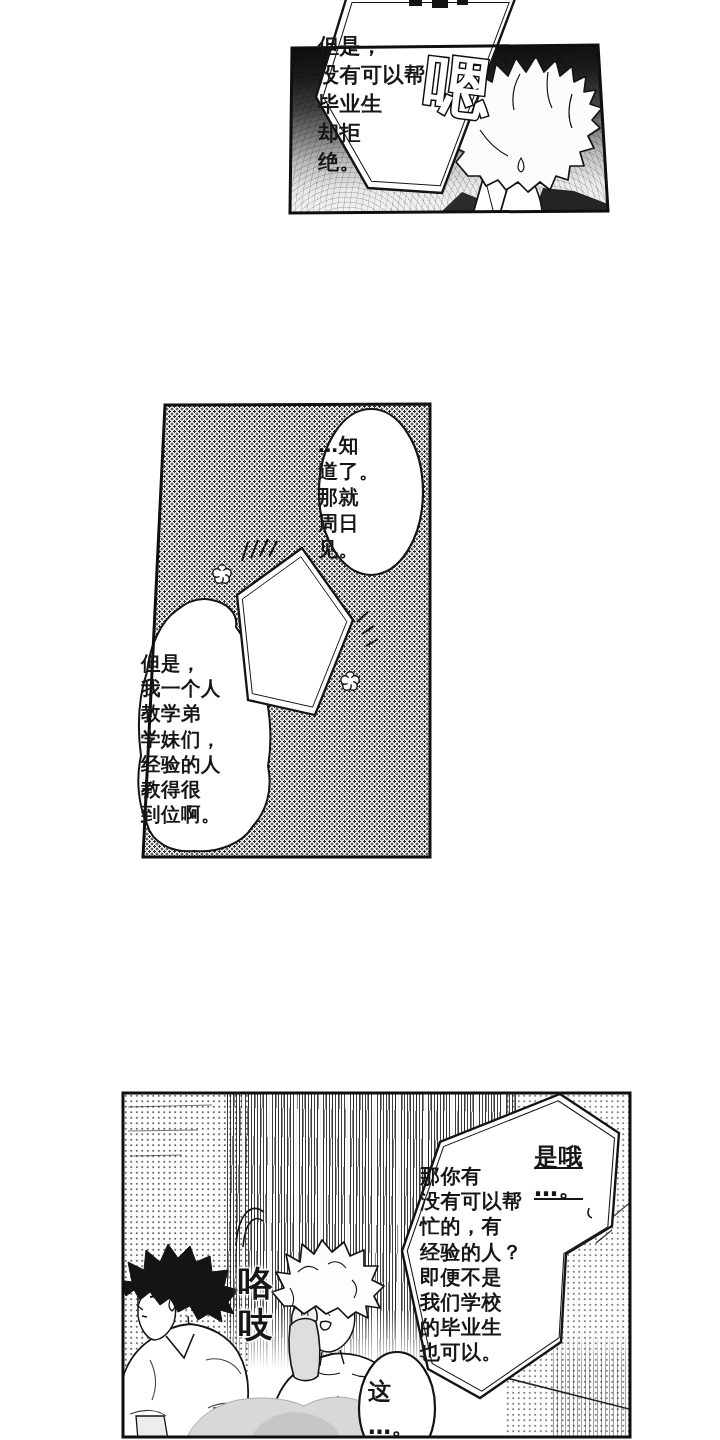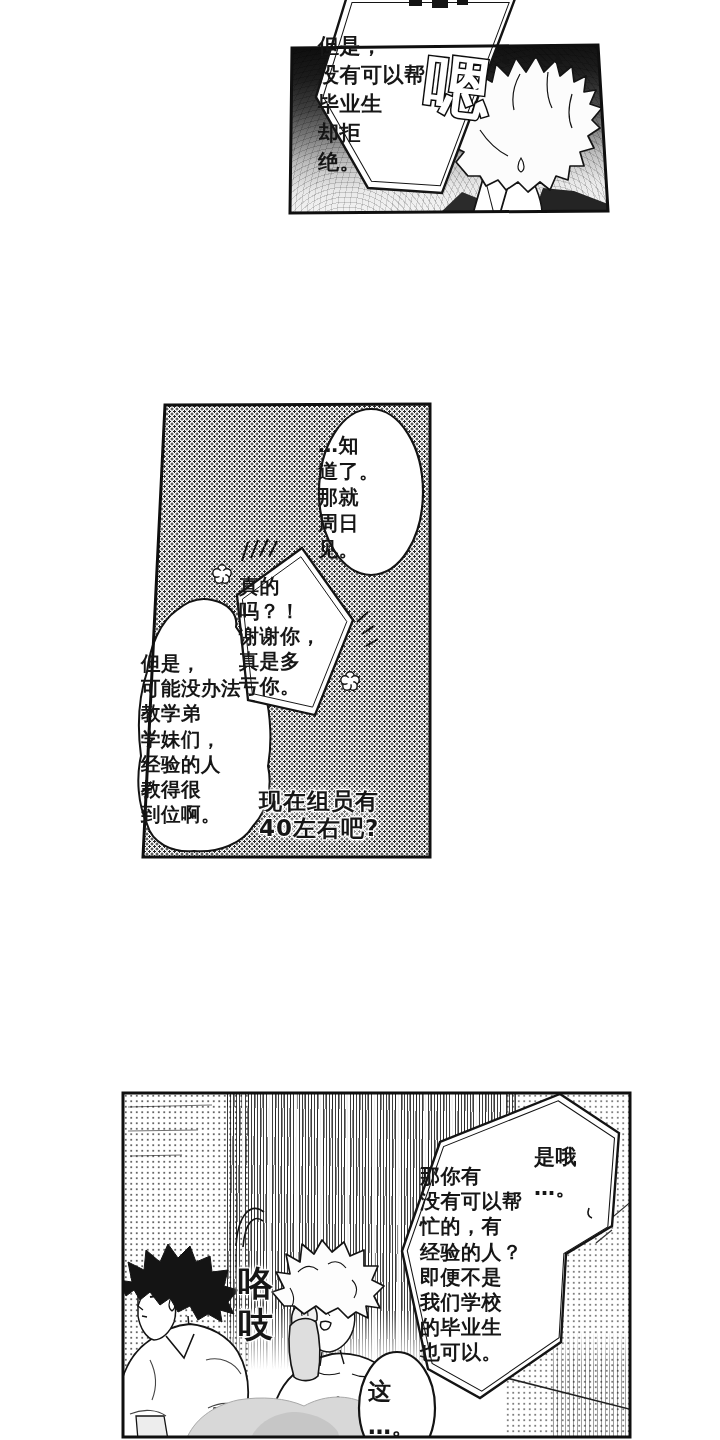--- a/index.html
+++ b/index.html
@@ -187,55 +187,44 @@
   </div>
 
   <div class="tb" style="left:318px;top:432px;width:106px;font-size:20px;line-height:26px;">
     <span>…知</span>
     <span>道了。</span>
     <span>那就</span>
     <span>周日</span>
     <span>见。</span>
   </div>
 
-  <div class="tb" style="left:239px;top:574px;width:102px;font-size:20px;line-height:25px;">
-    <span>真的</span>
-    <span>吗？！</span>
-    <span>谢谢你，</span>
-    <span>真是多</span>
-    <span>亏你。</span>
-  </div>
 
   <div class="tb" style="left:141px;top:651px;width:132px;font-size:19.5px;line-height:25.2px;">
     <span>但是，</span>
-    <span>可能没办法</span>
+    <span>我一个人</span>
     <span>教学弟</span>
     <span>学妹们，</span>
     <span>经验的人</span>
     <span>教得很</span>
     <span>到位啊。</span>
   </div>
 
-  <div class="tb halo left" style="left:259px;top:788px;width:145px;font-size:23px;line-height:27px;letter-spacing:1px;">
-    <span>现在组员有</span>
-    <span>40左右吧?</span>
-  </div>
 
   <div class="tb" style="left:420px;top:1164px;width:122px;font-size:20px;line-height:25.2px;">
     <span>那你有</span>
     <span>没有可以帮</span>
     <span>忙的，有</span>
     <span>经验的人？</span>
     <span>即便不是</span>
     <span>我们学校</span>
     <span>的毕业生</span>
     <span>也可以。</span>
   </div>
 
-  <div class="tb" style="left:534px;top:1142px;width:78px;font-size:21px;line-height:31px;">
+  <div class="tb" style="left:534px;top:1142px;width:78px;font-size:24px;line-height:31px;text-decoration:underline;">
     <span>是哦</span>
     <span>…。</span>
   </div>
 
   <div class="tb" style="left:368px;top:1374px;width:60px;font-size:23px;line-height:35px;">
     <span>这</span>
     <span>…。</span>
   </div>
 
   <div class="tb halo" style="left:238px;top:1262px;width:46px;font-size:35px;line-height:42px;">

